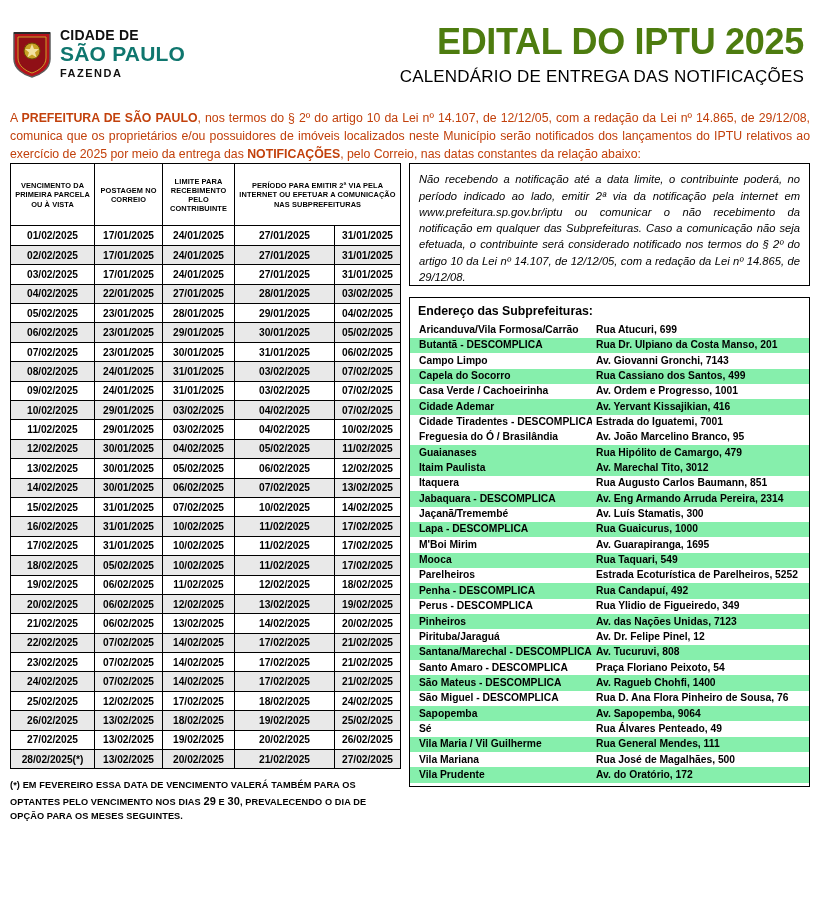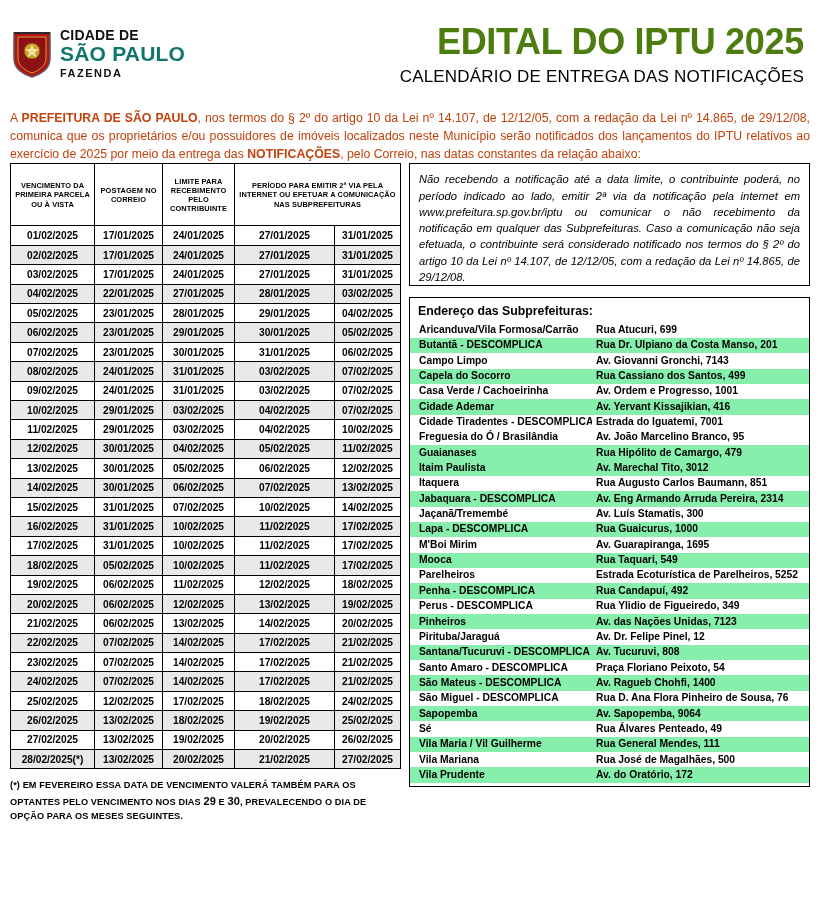--- a/index.html
+++ b/index.html
@@ -509,21 +509,21 @@
               </tr>
               <tr class="ashade">
                 <td class="name">Pinheiros</td>
                 <td class="street">Av. das Nações Unidas, 7123</td>
               </tr>
               <tr>
                 <td class="name">Pirituba/Jaraguá</td>
                 <td class="street">Av. Dr. Felipe Pinel, 12</td>
               </tr>
               <tr class="ashade">
-                <td class="name">Santana/Tucuruvi - DESCOMPLICA</td>
+                <td class="name">Santana/Marechal - DESCOMPLICA</td>
                 <td class="street">Av. Tucuruvi, 808</td>
               </tr>
               <tr>
                 <td class="name">Santo Amaro - DESCOMPLICA</td>
                 <td class="street">Praça Floriano Peixoto, 54</td>
               </tr>
               <tr class="ashade">
                 <td class="name">São Mateus - DESCOMPLICA</td>
                 <td class="street">Av. Ragueb Chohfi, 1400</td>
               </tr>

